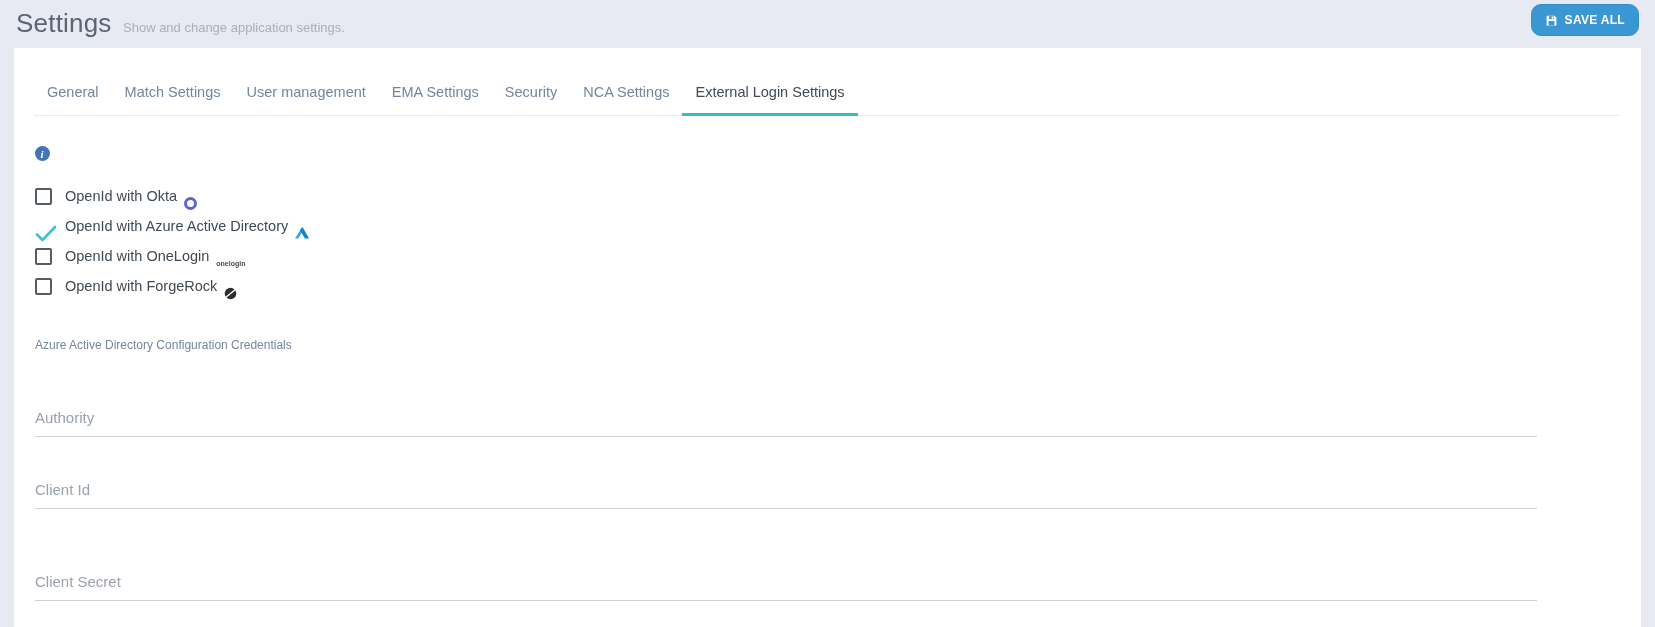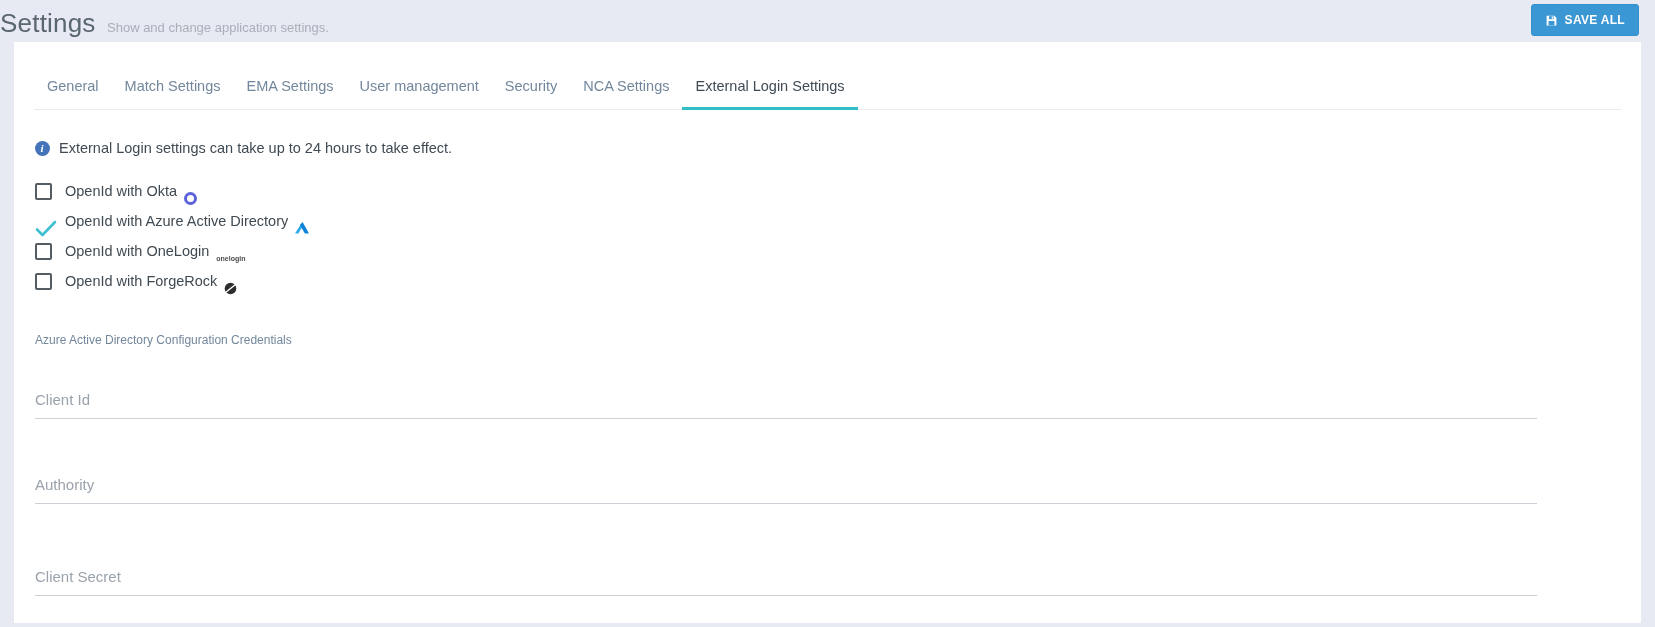--- a/index.html
+++ b/index.html
@@ -4,26 +4,26 @@
 <style>
   * { box-sizing: border-box; margin: 0; padding: 0; }
   html, body { width: 1655px; height: 627px; overflow: hidden; }
   body {
     background: #e7e9f3;
     font-family: "Liberation Sans", "DejaVu Sans", sans-serif;
     color: #40494f;
   }
 
   
-  .page-header { position: relative; height: 42px; padding: 8px 16px 0 0; }
+  .page-header { position: relative; height: 48px; padding: 8px 16px 0 16px; }
   .page-title { display: inline; font-size: 26px; font-weight: 400; color: #5a6670; letter-spacing: .2px; }
   .page-subtitle { display: inline; font-size: 13px; color: #a9afb7; margin-left: 7px; }
   .save-btn {
     position: absolute; top: 4px; right: 16px;
-    background: #3b97d3; color: #fff; border: 1px solid #3390cf; border-radius: 3px;
+    background: #3b97d3; color: #fff; border: 1px solid #3390cf; border-radius: 10px;
     font-size: 12px; font-weight: bold; letter-spacing: .3px;
     padding: 8px 13px; display: flex; align-items: center; gap: 7px; cursor: pointer;
     font-family: "Liberation Sans", sans-serif;
   }
   .save-btn svg { display: block; }
 
   
   .card {
     margin: 0 14px; background: #ffffff; height: 581px;
     padding-top: 26px; overflow: hidden;
@@ -93,32 +93,31 @@
     </span>
     <span>SAVE ALL</span>
   </button>
 </div>
 
 <div class="card">
 
   <ul class="tabs">
     <li>General</li>
     <li>Match Settings</li>
+    <li>User management</li>
     <li>EMA Settings</li>
-    <li>User management</li>
     <li>Security</li>
     <li>NCA Settings</li>
     <li class="active">External Login Settings</li>
   </ul>
 
   <div class="content">
 
     <div class="info-row">
       <span class="info-icon">i</span>
-      <span class="info-text">External Login settings can take up to 24 hours to take effect.</span>
     </div>
 
     <div class="providers">
 
       <div class="provider-row">
         <span class="cbx"></span>
         <span class="provider-label">OpenId with Okta</span>
         <span class="provider-logo">
             <span class="okta-ring"></span>
           </span>
@@ -155,26 +154,26 @@
             <circle cx="6.5" cy="6.5" r="5.8" fill="#2d2d2d"></circle>
             <path d="M1.5 10.5 L11.5 2.5" stroke="#ffffff" stroke-width="1.4"></path>
           </svg>
         </span>
       </div>
 
     </div>
 
     <h2 class="section-heading">Azure Active Directory Configuration Credentials</h2>
 
+    <div class="field field-1">
+      <input type="text" placeholder="Authority" style="">
+    </div>
+
     <div class="field field-2">
       <input type="text" placeholder="Client Id" style="">
-    </div>
-
-    <div class="field field-1">
-      <input type="text" placeholder="Authority" style="">
     </div>
 
     <div class="field field-3">
       <input type="text" placeholder="Client Secret" style="">
     </div>
 
   </div>
 </div>
 
 </body></html>

